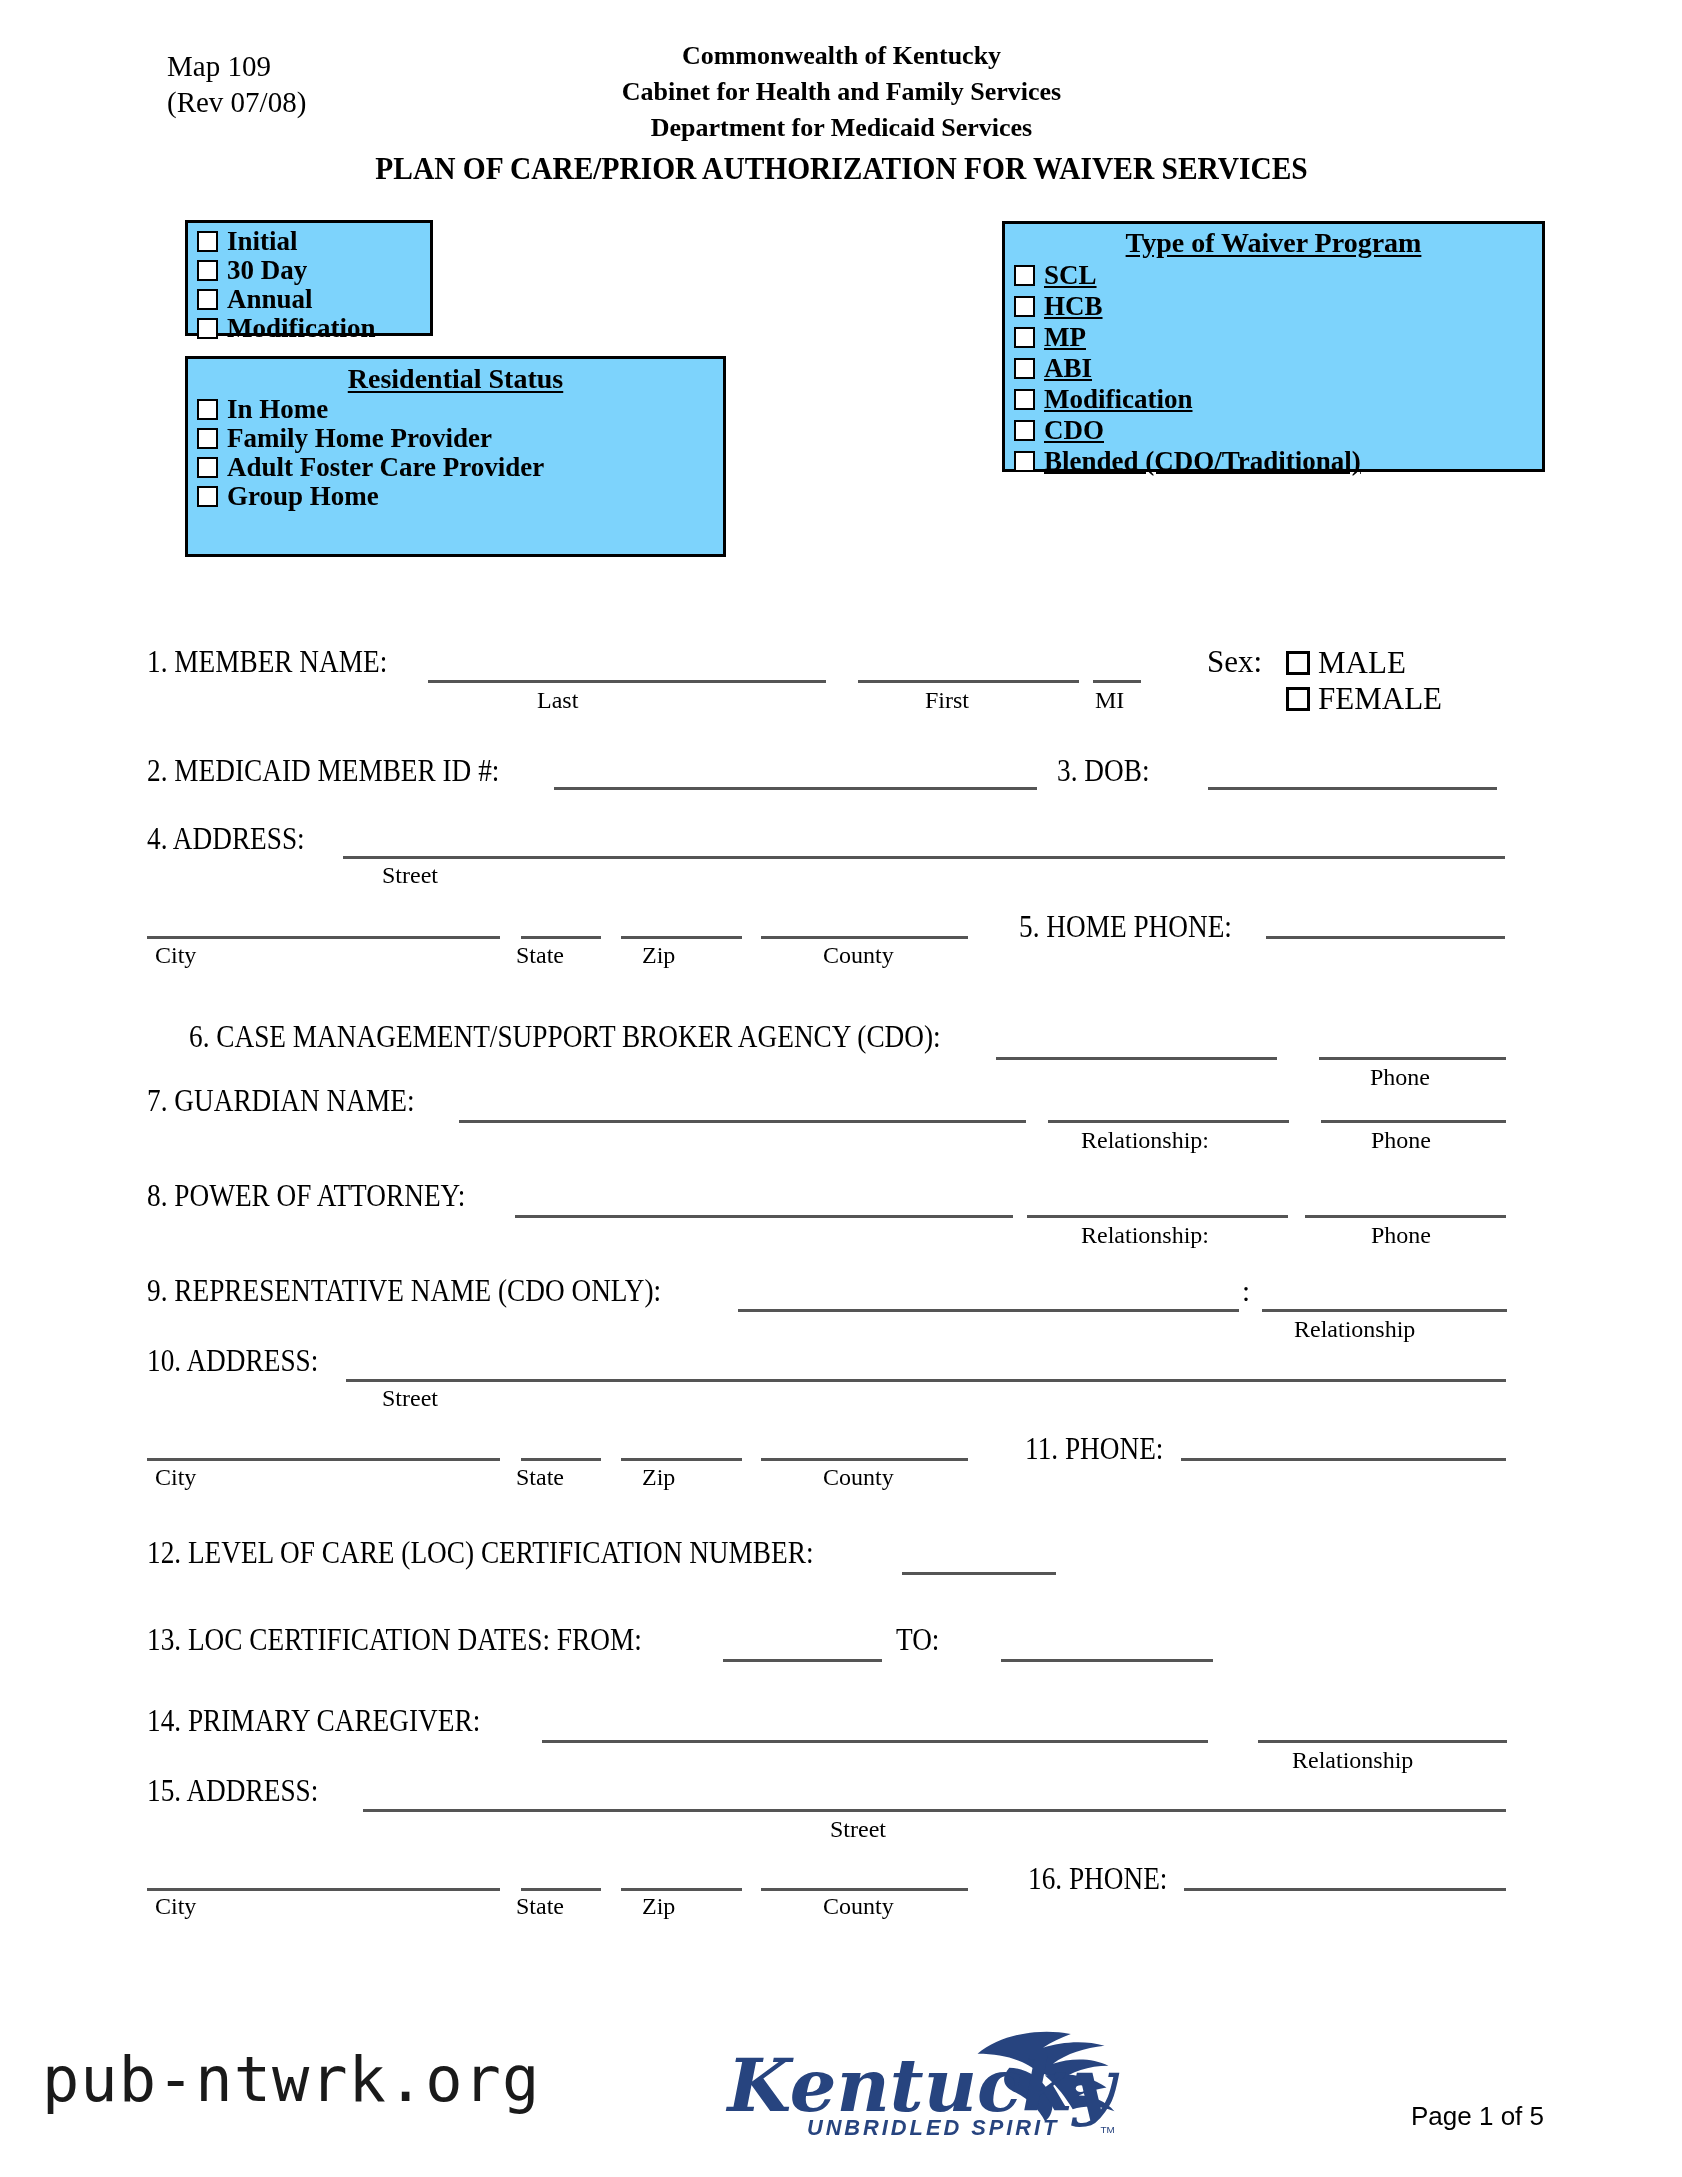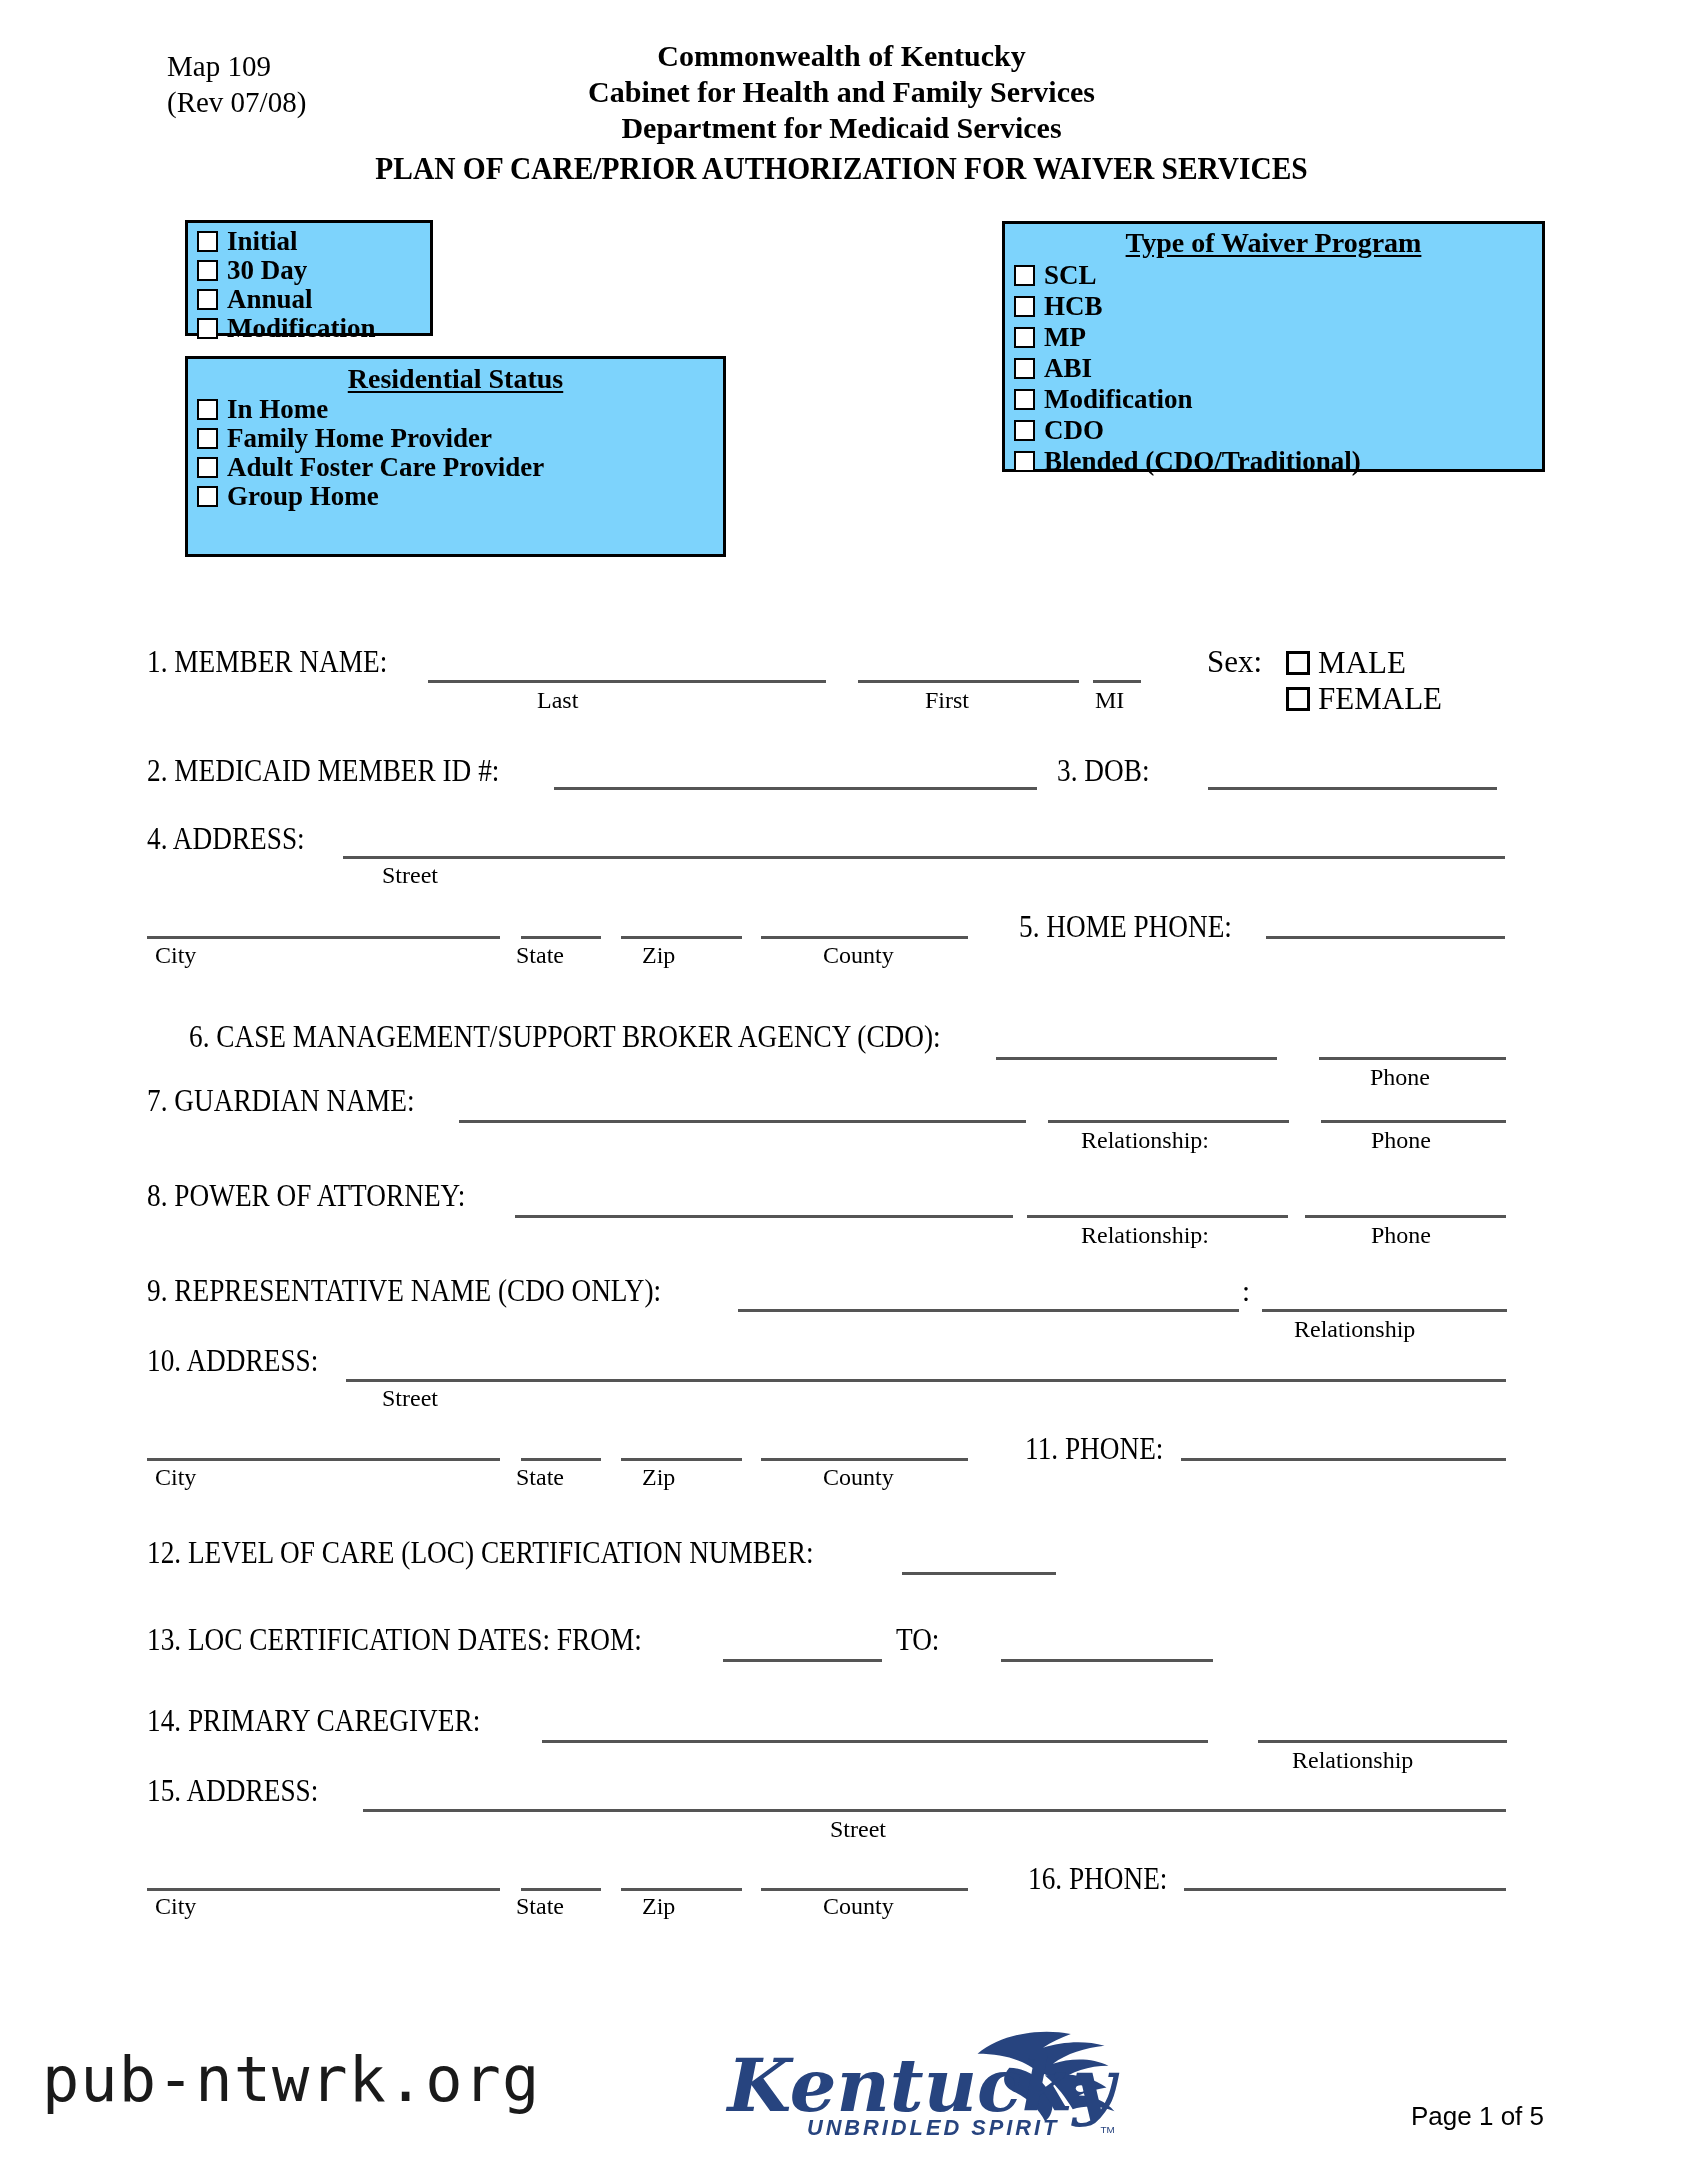--- a/index.html
+++ b/index.html
@@ -35,21 +35,21 @@
   }
   .title-block {
     position: absolute;
     left: 0;
     top: 38px;
     width: 1683px;
     text-align: center;
   }
   .title-line {
     font-weight: bold;
-    font-size: 30px;
+    font-size: 26px;
     line-height: 36px;
     letter-spacing: 0px;
   }
   .title-main {
     font-weight: bold;
     font-size: 32px;
     line-height: 40px;
     font-stretch: condensed;
     transform: scaleX(0.92);
     transform-origin: center;
@@ -95,21 +95,21 @@
     height: 21px;
     border: 2.5px solid #000;
     box-sizing: border-box;
     margin-right: 9px;
     flex: 0 0 auto;
     background: #fff;
   }
   #box-poc-type .cb-list { margin-top: 4px; }
   #box-res-status .cb-list { margin-top: 0px; }
   #box-waiver .cb-list { margin-top: 1px; }
-  #box-waiver .cb-row { height: 31px; line-height: 31px; }
+  #box-waiver .cb-row { height: 31px; line-height: 31px; text-decoration: underline; }
 
   
   .frow {
     position: absolute;
     font-size: 31px;
     line-height: 34px;
     white-space: nowrap;
   }
   .cond {
     display: inline-block;

